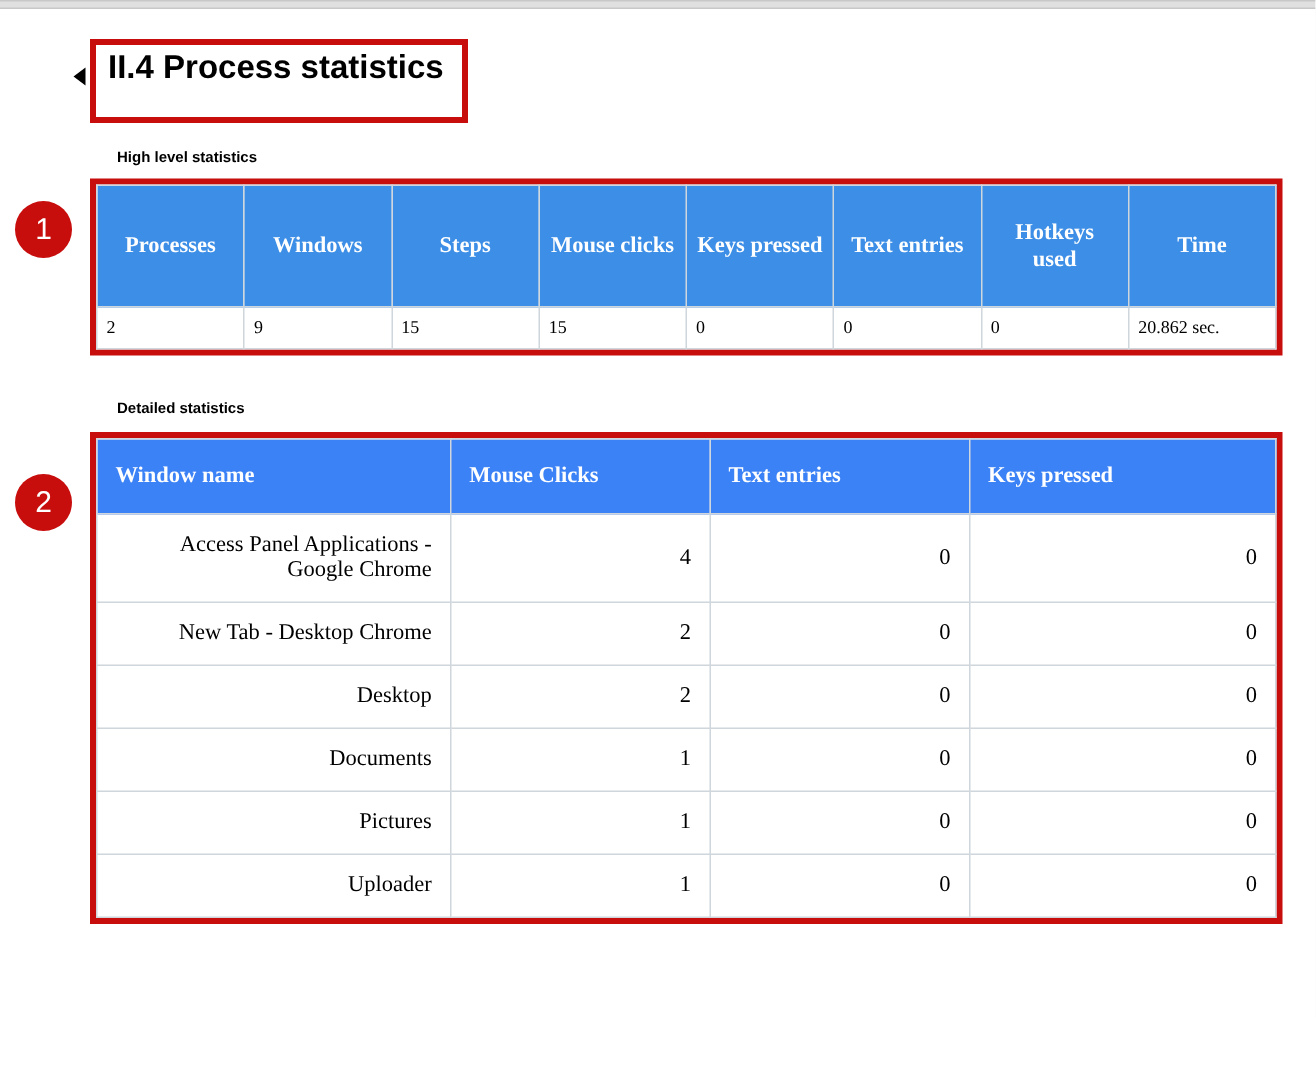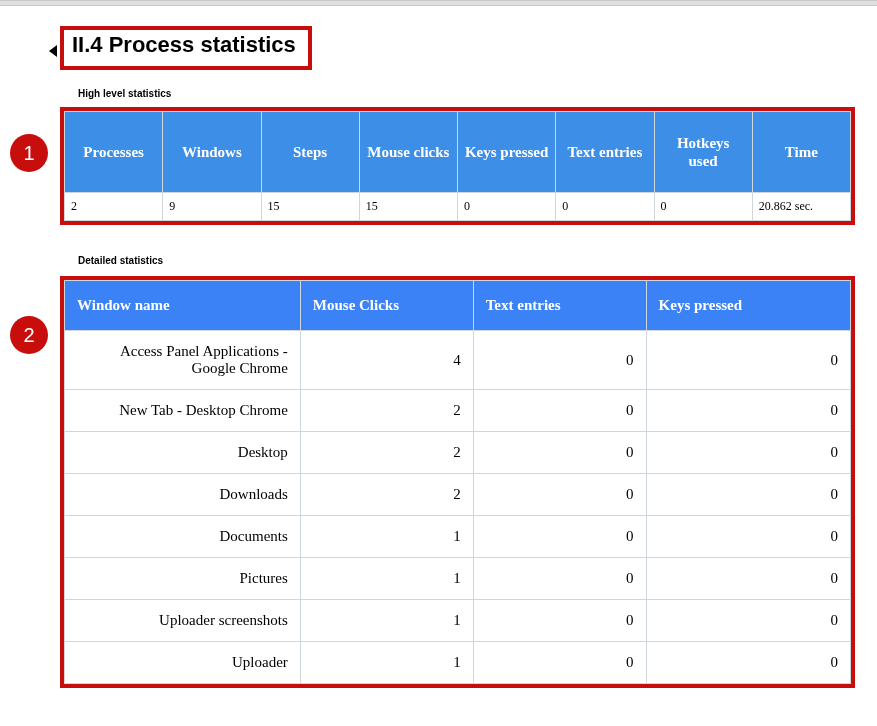--- a/index.html
+++ b/index.html
@@ -20,21 +20,21 @@
     }
     .content {
       background: #fff;
       padding: 20px 22px 0 60px;
       position: relative;
       height: 720px;
     }
     .section-heading-wrap {
       display: inline-block;
       border: 4px solid #c80d0d;
-      padding: 2px 12px 8px 8px;
+      padding: 2px 12px 20px 8px;
       margin-bottom: 12px;
       position: relative;
     }
     .heading-row {
       display: flex;
       align-items: center;
     }
     .caret {
       width: 0; height: 0;
       border-top: 6px solid transparent;
@@ -190,39 +190,27 @@
             <td>0</td>
             <td>0</td>
           </tr>
           <tr>
             <td>Desktop</td>
             <td>2</td>
             <td>0</td>
             <td>0</td>
           </tr>
           <tr>
-            <td>Downloads</td>
-            <td>2</td>
-            <td>0</td>
-            <td>0</td>
-          </tr>
-          <tr>
             <td>Documents</td>
             <td>1</td>
             <td>0</td>
             <td>0</td>
           </tr>
           <tr>
             <td>Pictures</td>
-            <td>1</td>
-            <td>0</td>
-            <td>0</td>
-          </tr>
-          <tr>
-            <td>Uploader screenshots</td>
             <td>1</td>
             <td>0</td>
             <td>0</td>
           </tr>
           <tr>
             <td>Uploader</td>
             <td>1</td>
             <td>0</td>
             <td>0</td>
           </tr>

